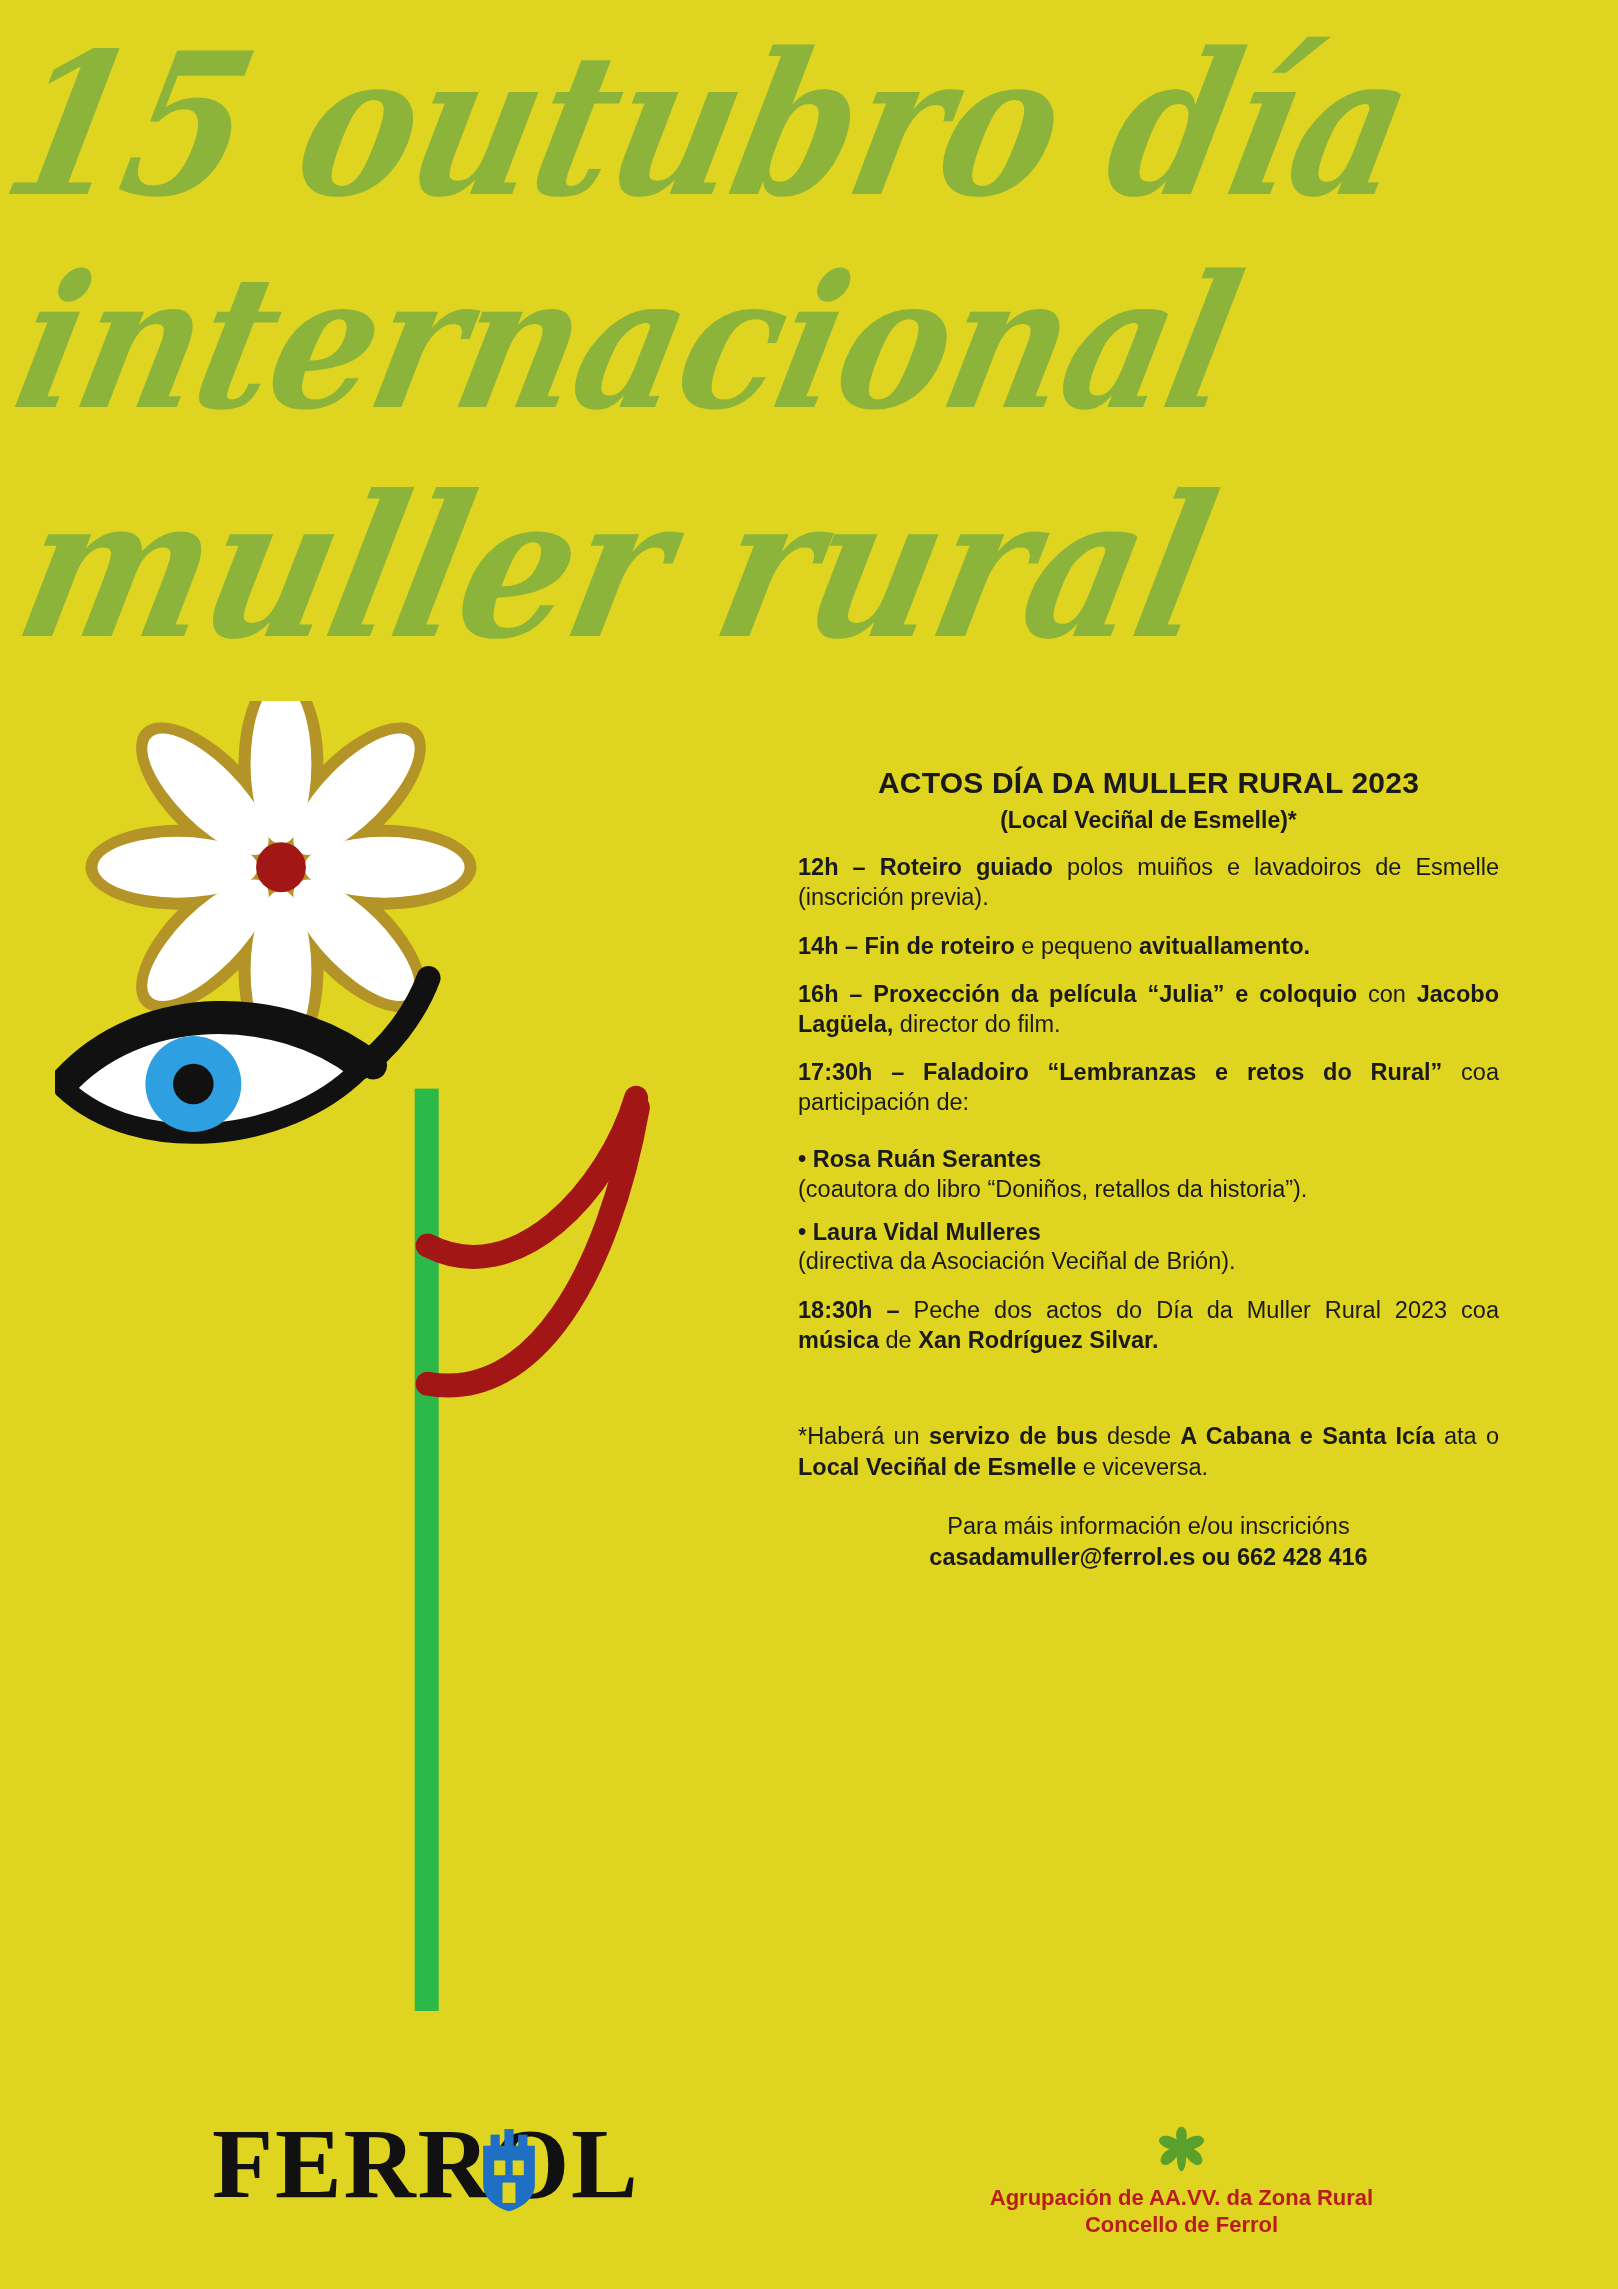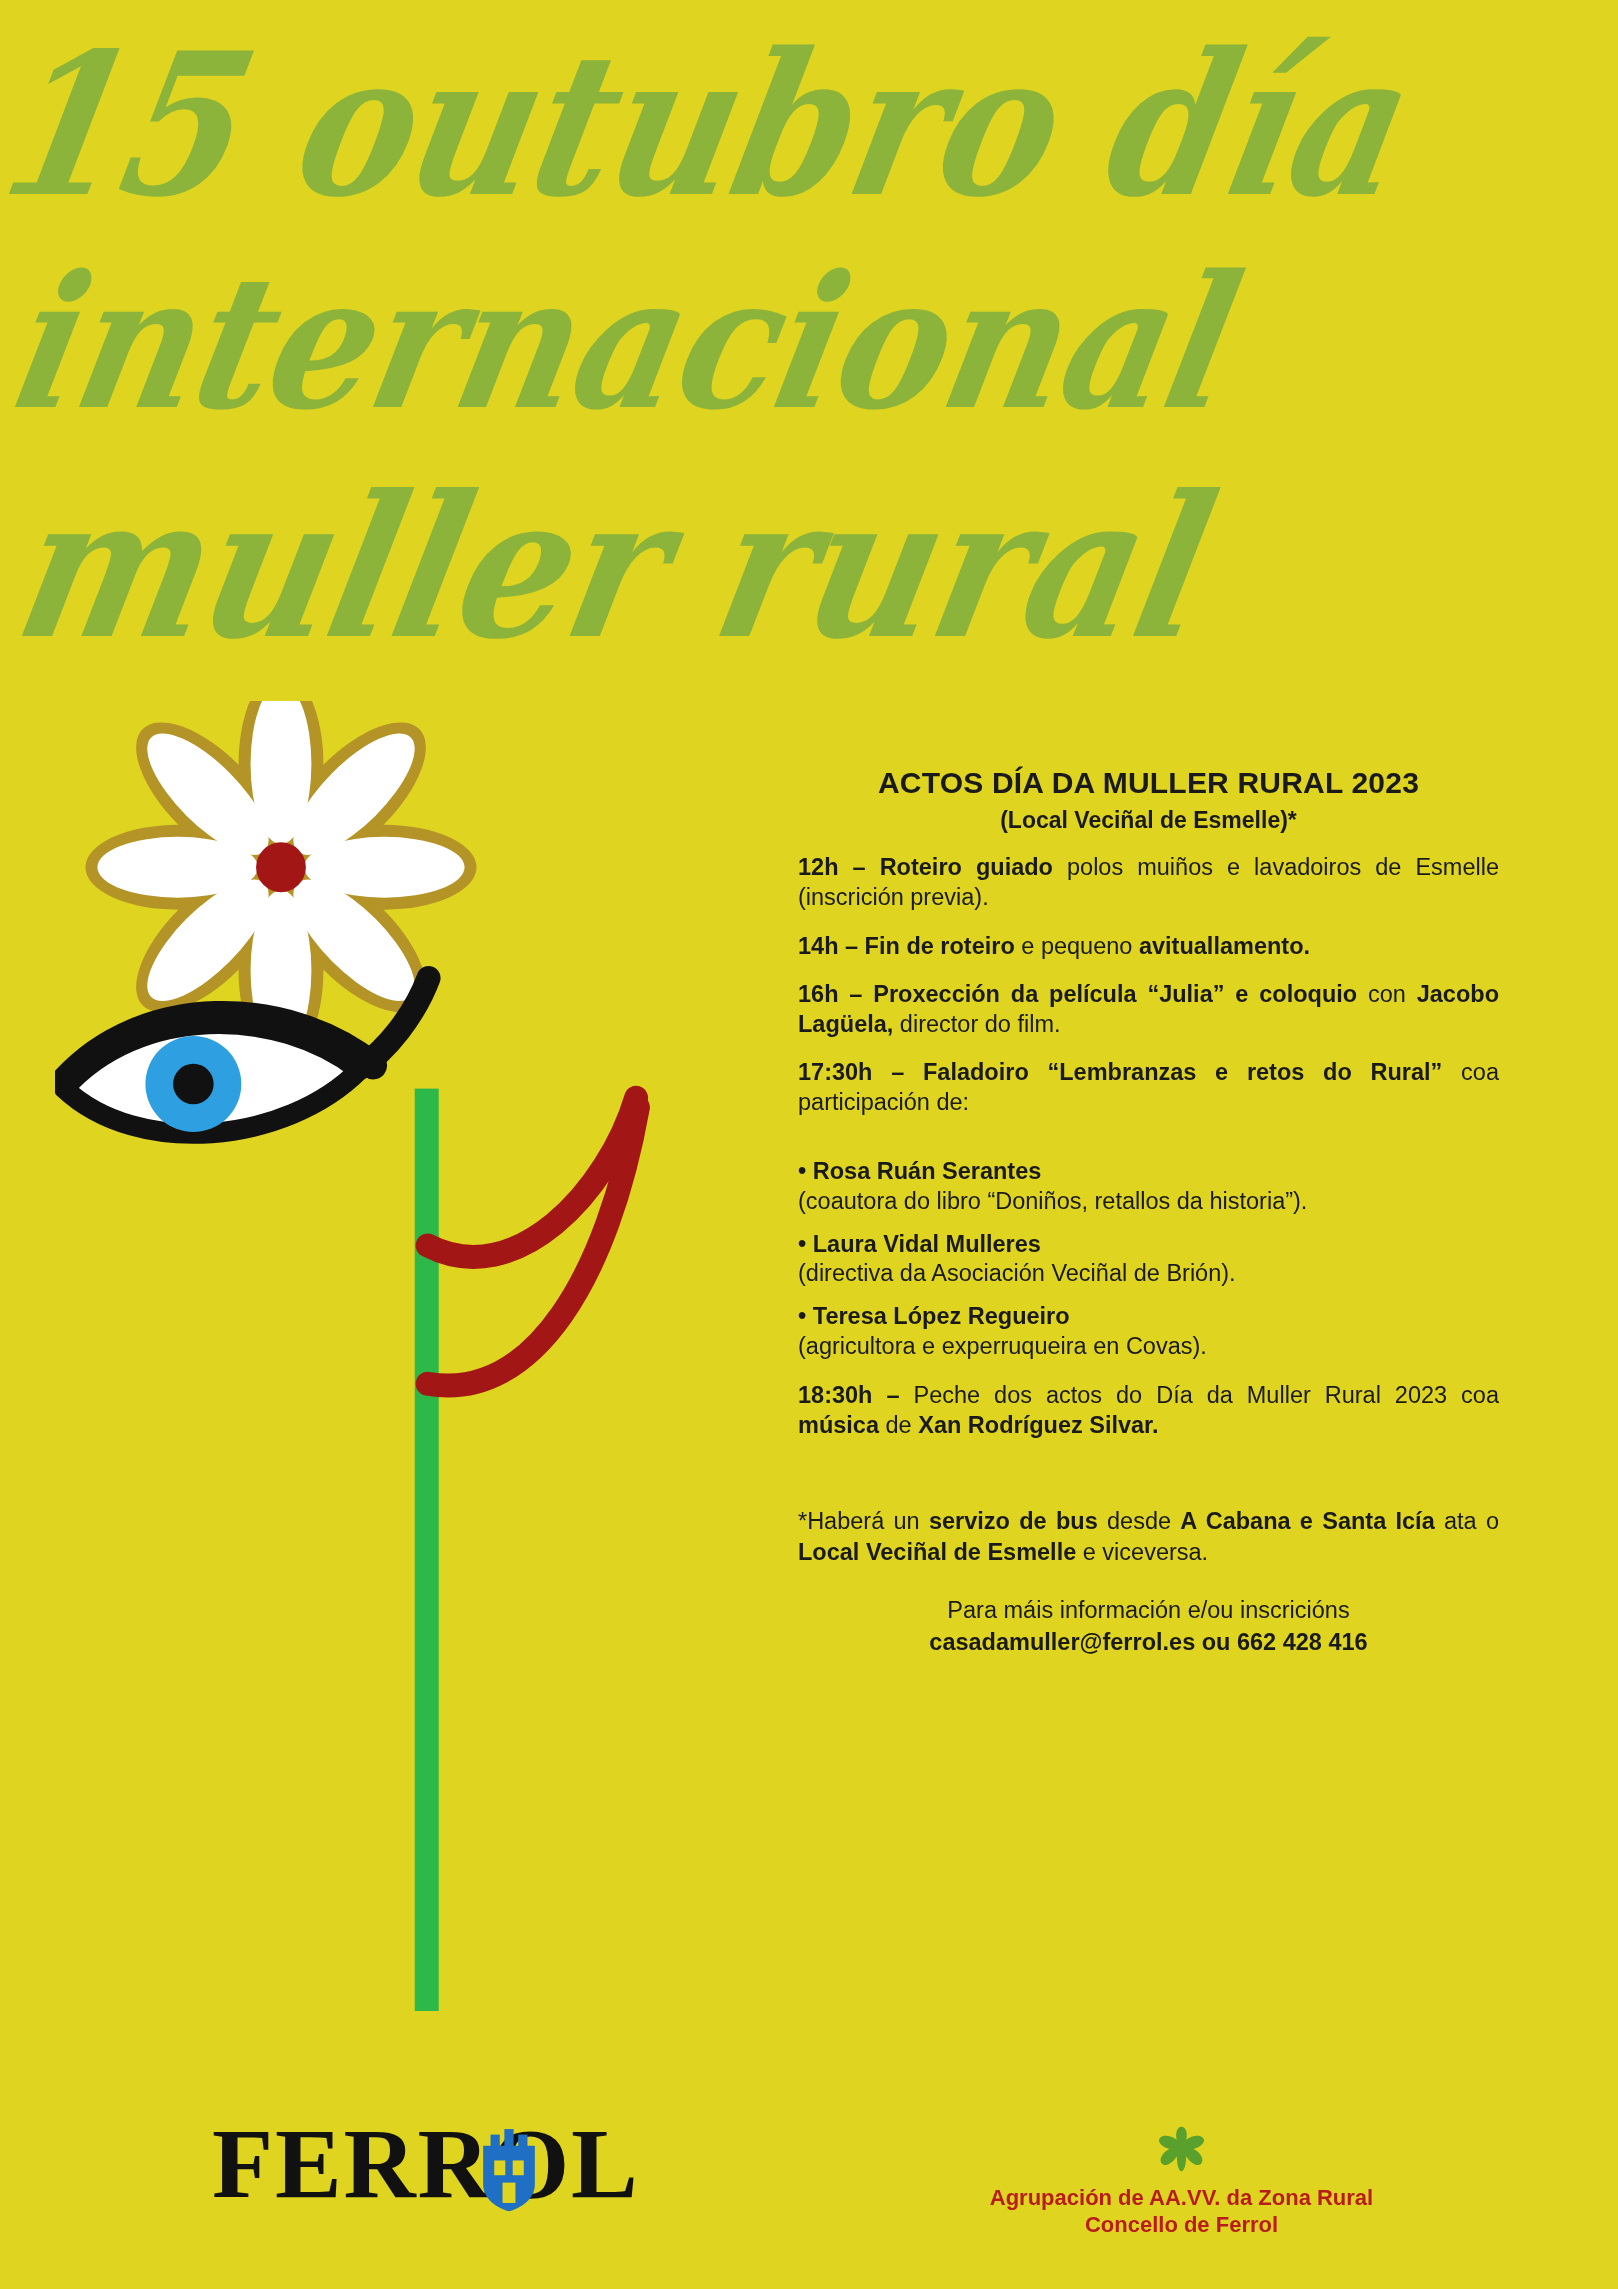--- a/index.html
+++ b/index.html
@@ -85,21 +85,21 @@
     margin-top: 7.4px;
   }
   .block {
     font-size: 23.5px;
     line-height: 1.28;
     margin-top: 18px;
     text-align: justify;
   }
   .block b { font-weight: bold; }
   .speakers {
-    margin-top: 40px;
+    margin-top: 28px;
   }
   .speaker {
     font-size: 23.5px;
     line-height: 1.27;
     margin-bottom: 13px;
   }
   .speaker .nm { font-weight: bold; }
   .note {
     font-size: 23.5px;
     line-height: 1.3;
@@ -228,25 +228,20 @@
     <div class="speaker">
       <span class="nm">•</span>
       <span class="nm">Rosa Ruán Serantes</span><br>
       <span>(coautora do libro “Doniños, retallos da historia”).</span>
     </div>
     <div class="speaker">
       <span class="nm">•</span>
       <span class="nm">Laura Vidal Mulleres</span><br>
       <span>(directiva da Asociación Veciñal de Brión).</span>
     </div>
-    <div class="speaker">
-      <span class="nm">•</span>
-      <span class="nm">Teresa López Regueiro</span><br>
-      <span>(agricultora e experruqueira en Covas).</span>
-    </div>
   </div>
 
   <div class="block">
     <b>18:30h – </b><span>Peche dos actos do Día da Muller Rural 2023 coa </span><b>música</b><span> de  </span><b>Xan Rodríguez Silvar.</b>
   </div>
 
   <div class="note">
     <span>*Haberá un </span><b>servizo de bus</b><span> desde </span><b>A Cabana e Santa Icía</b><span> ata o </span><b>Local Veciñal de Esmelle</b><span> e viceversa.</span>
   </div>
 

